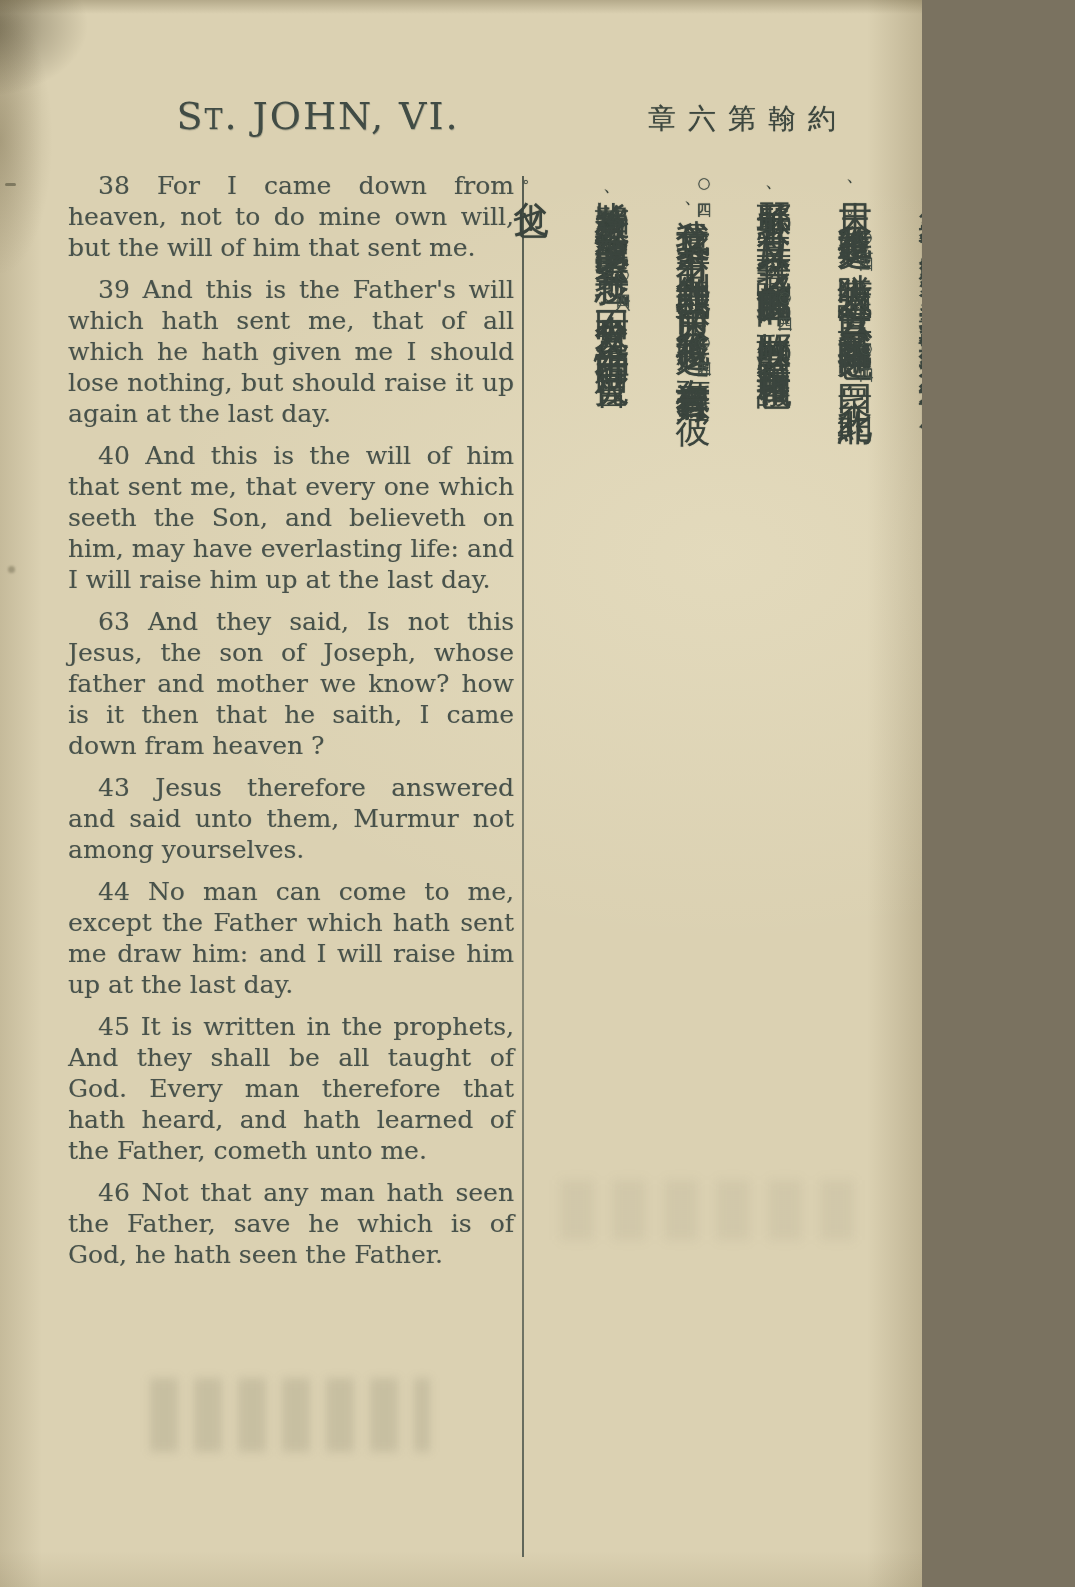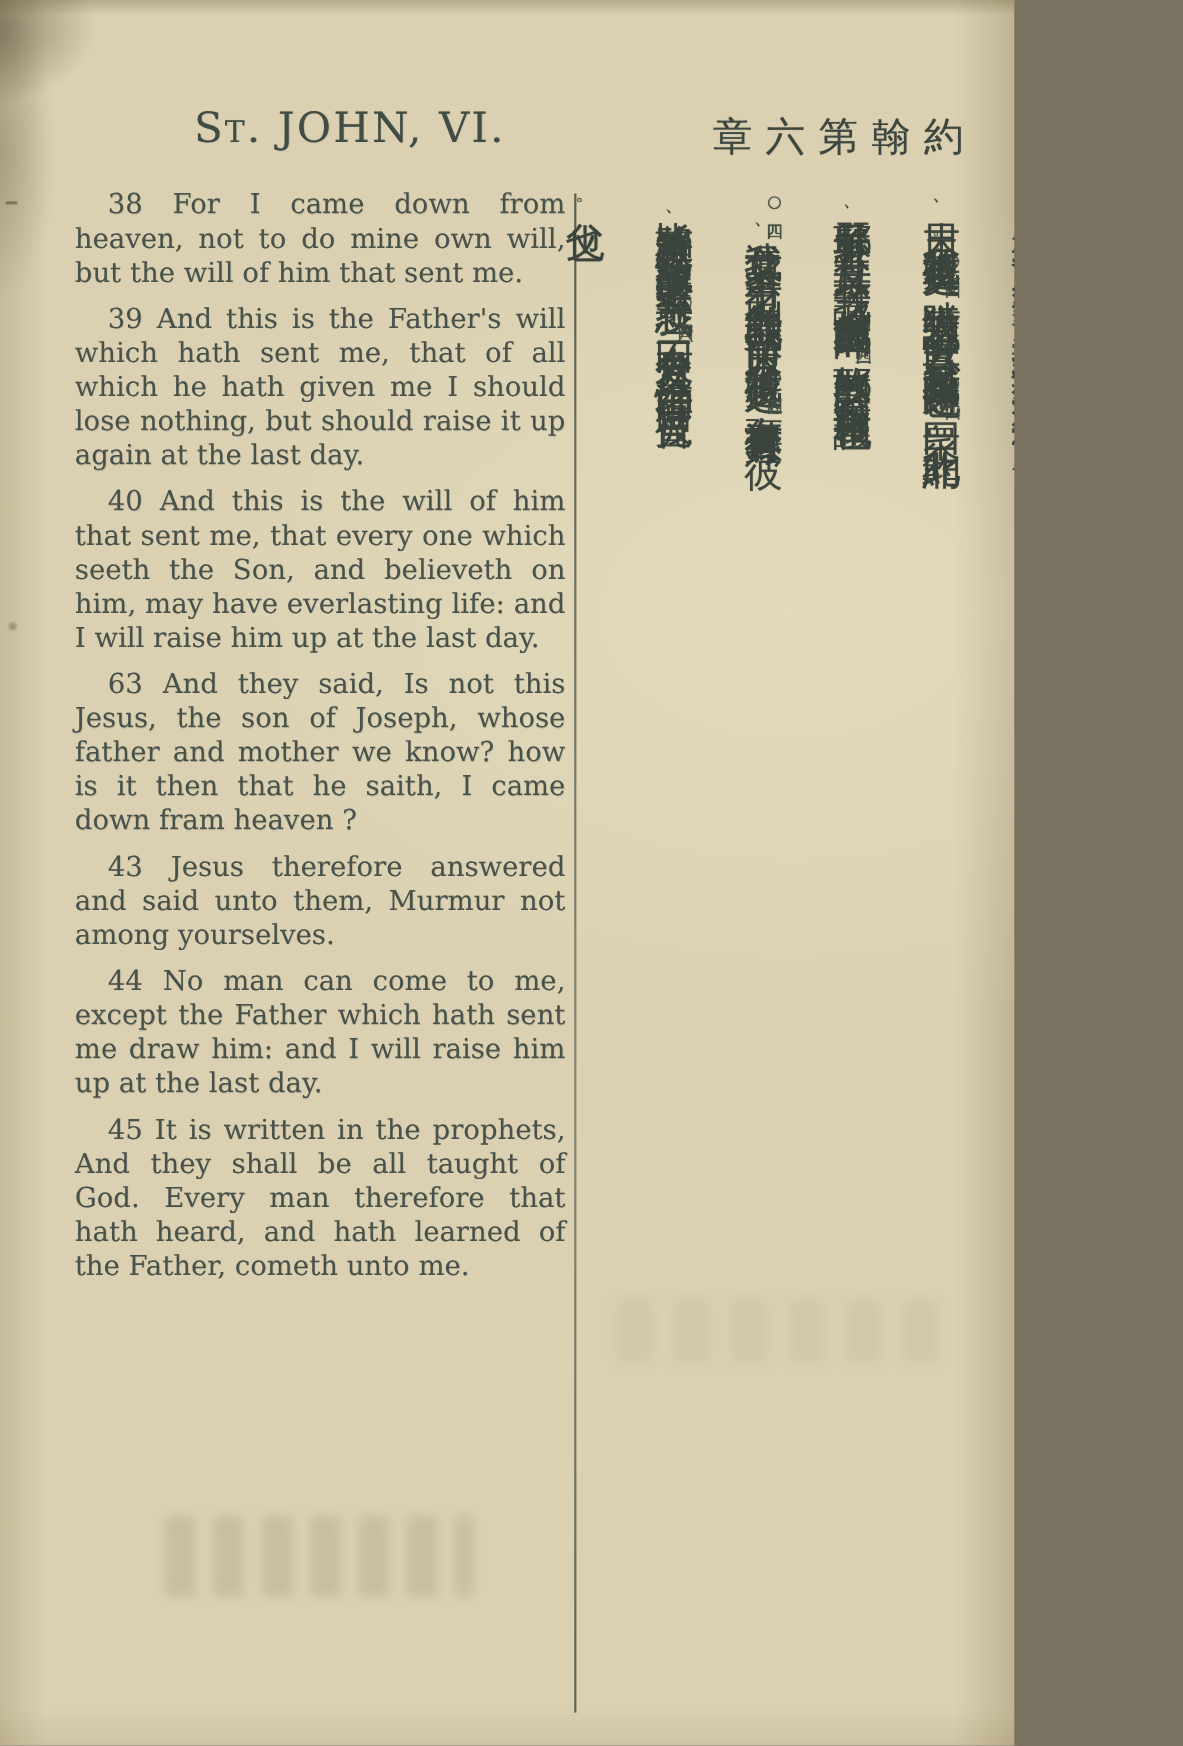--- a/index.html
+++ b/index.html
@@ -18,21 +18,21 @@
   }
   
   .hdr-en {
     position:absolute; left:148px; top:94px; width:340px; text-align:center;
     font-size:38px; color:#414c45; font-variant:small-caps; letter-spacing:2px;
     text-shadow:0.5px 0.5px 0.8px rgba(60,70,62,0.35);
   }
   .hdr-cn {
     position:absolute; left:648px; top:100px;
     font-family:Liberation Sans, sans-serif;
-    font-size:36px; color:#3d473f; letter-spacing:12px; white-space:nowrap;
+    font-size:28px; color:#3d473f; letter-spacing:12px; white-space:nowrap;
     text-shadow:0 0 0.8px rgba(50,60,52,0.6);
   }
   .hdr-num {
     position:absolute; left:958px; top:106px;
     font-size:30px; color:#49534b; letter-spacing:2px;
   }
   
   .eng {
     position:absolute; left:52px; top:170px; width:462px;
     color:#48524b;
@@ -104,20 +104,21 @@
   </header>
 
   <section class="eng" id="english-col">
       <p class="para">38 For I came down from heaven, not to do mine own will, but the will of him that sent me.</p>
       <p class="para">39 And this is the Father's will which hath sent me, that of all which he hath given me I should lose nothing, but should raise it up again at the last day.</p>
       <p class="para">40 And this is the will of him that sent me, that every one which seeth the Son, and believeth on him, may have everlasting life: and I will raise him up at the last day.</p>
       <p class="para">63 And they said, Is not this Jesus, the son of Joseph, whose father and mother we know? how is it then that he saith, I came down fram heaven ?</p>
       <p class="para">43 Jesus therefore answered and said unto them, Murmur not among yourselves.</p>
       <p class="para">44 No man can come to me, except the Father which hath sent me draw him: and I will raise him up at the last day.</p>
       <p class="para">45 It is written in the prophets, And they shall be all taught of God. Every man therefore that hath heard, and hath learned of the Father, cometh unto me.</p>
+      <p class="para">46 Not that any man hath seen the Father, save he which is of God, he hath seen the Father.</p>
     </section>
 
   <div class="divider"></div>
 
   <section class="cn" id="chinese-col">
       <div class="vcol"><span class="vmark">三八</span><span class="vtext">蓋我由天降</span><span class="vpunct">、</span><span class="vtext">非行己之意</span><span class="vpunct">、</span><span class="vtext">乃遣我者之意</span><span class="vpunct">、</span><span class="vmark">○三九</span><span class="vtext">夫遣我之父之意</span><span class="vpunct">、</span><span class="vtext">卽凡其所賜我者</span><span class="vpunct">、</span><span class="vtext">我</span></div>
       <div class="vcol"><span class="vtext">必無所失</span><span class="vpunct">、</span><span class="vtext">而於末日</span><span class="vpunct">、</span><span class="vtext">將復甦之</span><span class="vpunct">、</span><span class="vmark">○四十</span><span class="vtext">遣我者之意</span><span class="vpunct">、</span><span class="vtext">卽凡見子而信之者</span><span class="vpunct">、</span><span class="vtext">可得永生</span><span class="vpunct">、</span><span class="vtext">而於</span></div>
       <div class="vcol"><span class="vtext">末日</span><span class="vpunct">、</span><span class="vtext">我將復甦之矣</span><span class="vpunct">。</span><span class="vmark">○四一</span><span class="vtext">時</span><span class="vtext pn pn-d">猶太</span><span class="vtext">人議之</span><span class="vpunct">、</span><span class="vtext">以其言云</span><span class="vpunct">、</span><span class="vtext">我乃由天降之餅也</span><span class="vpunct">、</span><span class="vmark">○四二</span><span class="vtext">衆曰</span><span class="vpunct">、</span><span class="vtext">此非</span><span class="vtext pn pn-s">約</span></div>
       <div class="vcol"><span class="vtext pn pn-s">瑟</span><span class="vtext">子</span><span class="vtext pn pn-s">耶穌</span><span class="vtext">乎</span><span class="vpunct">、</span><span class="vtext">其父其母</span><span class="vpunct">、</span><span class="vtext">我識之</span><span class="vpunct">、</span><span class="vtext">何言我由天降耶</span><span class="vpunct">、</span><span class="vmark">○四三</span><span class="vtext">故</span><span class="vtext pn pn-s">耶穌</span><span class="vtext">答之曰</span><span class="vpunct">、</span><span class="vtext">爾曹毋相議也</span><span class="vpunct">。</span></div>
       <div class="vcol"><span class="vmark">○四四</span><span class="vtext">遣我之父</span><span class="vpunct">、</span><span class="vtext">若不引之</span><span class="vpunct">、</span><span class="vtext">則無人能就我</span><span class="vpunct">、</span><span class="vtext">而於末日</span><span class="vpunct">、</span><span class="vtext">我將復甦之</span><span class="vpunct">。</span><span class="vmark">○四五</span><span class="vtext">在預言者有錄云</span><span class="vpunct">、</span><span class="vtext">彼</span></div>

